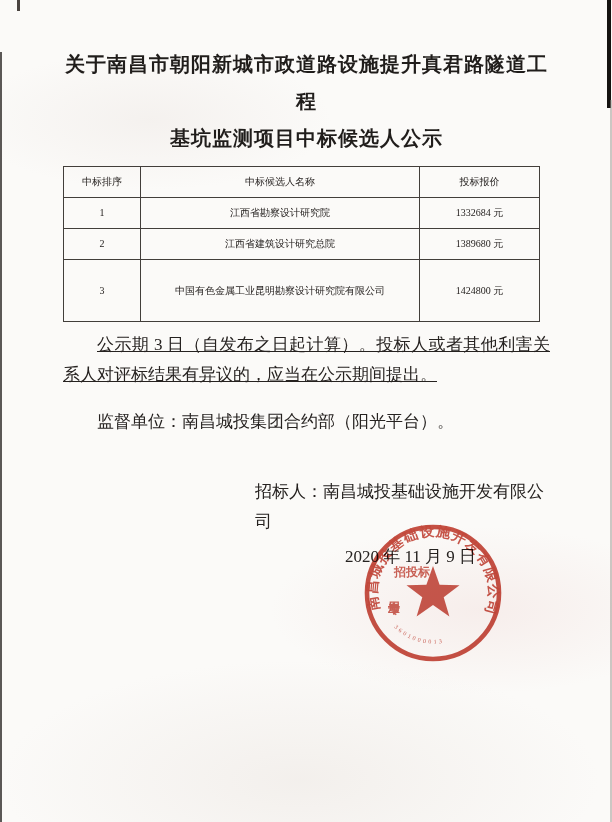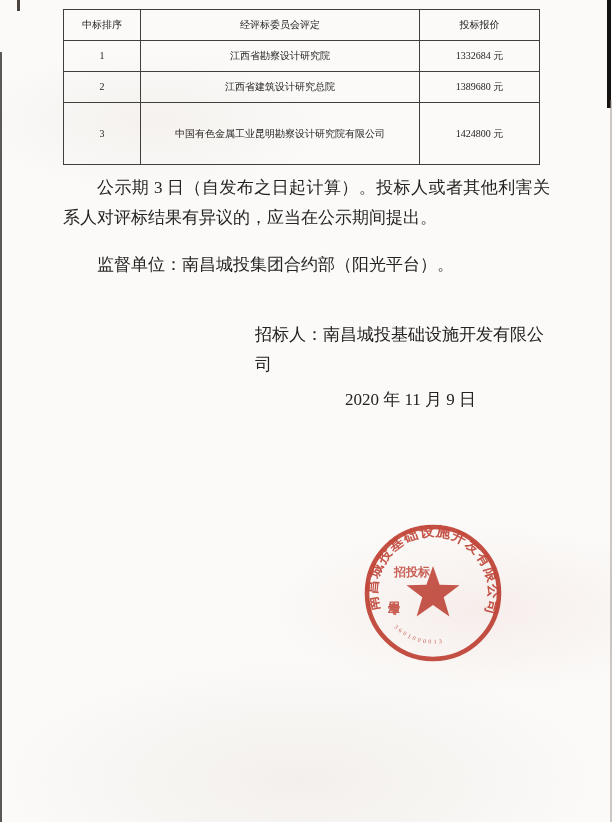--- a/index.html
+++ b/index.html
@@ -40,21 +40,21 @@
   }
   table.bids th,table.bids td{
     border:1.6px solid #423e3a;
     text-align:center;vertical-align:middle;
     font-size:10px;font-weight:normal;color:#262220;
     padding:2px 4px;line-height:26px;
   }
   col.c-rank{width:77px;} col.c-name{width:279px;} col.c-price{width:120px;}
   tr.h-row{height:30px;} tr.r-row{height:30px;} tr.r-row-tall{height:62px;}
 
-  .para-notice{margin-top:8px;font-size:17px;line-height:30px;text-align:justify;text-indent:2em;color:#262220;}
+  .para-notice{margin-top:8px;font-size:17px;line-height:30px;text-align:justify;text-indent:2em;color:#262220;text-decoration:underline;}
   .line-plain{margin:3px 0 0 0;font-size:17px;line-height:30px;text-indent:2em;color:#262220;}
   .bidder-line{margin:40px 0 0 192px;font-size:17px;line-height:30px;color:#262220;position:relative;z-index:2;}
   .date-line{margin:5px 0 0 282px;font-size:17px;line-height:30px;color:#262220;position:relative;z-index:2;font-family:Liberation Serif, serif;}
 
   .seal{
     position:absolute;left:360px;top:520px;width:146px;height:146px;
     mix-blend-mode:multiply;opacity:.92;z-index:3;pointer-events:none;
   }
 </style>
 </head>
@@ -62,32 +62,35 @@
 
 <div class="page">
 
   <div class="edge-left"></div>
   <div class="edge-right-top"></div>
   <div class="edge-right-thin"></div>
   <div class="tick-top-left"></div>
 
   <div class="content">
 
+    <h1 class="title"><span>关于南昌市朝阳新城市政道路设施提升真君路隧道工程</span><br>
+      <span>基坑监测项目中标候选人公示</span>
+    </h1>
 
 
     <table class="bids">
       <colgroup>
           <col class="c-rank">
           <col class="c-name">
           <col class="c-price">
         </colgroup>
       <tbody>
           <tr class="h-row">
         <th>中标排序</th>
-        <th>经评标委员会评定</th>
+        <th>中标候选人名称</th>
         <th>投标报价</th>
       </tr>
       <tr class="r-row">
         <td>1</td>
         <td>江西省勘察设计研究院</td>
         <td>1332684 元</td>
       </tr>
       <tr class="r-row">
         <td>2</td>
         <td>江西省建筑设计研究总院</td>

